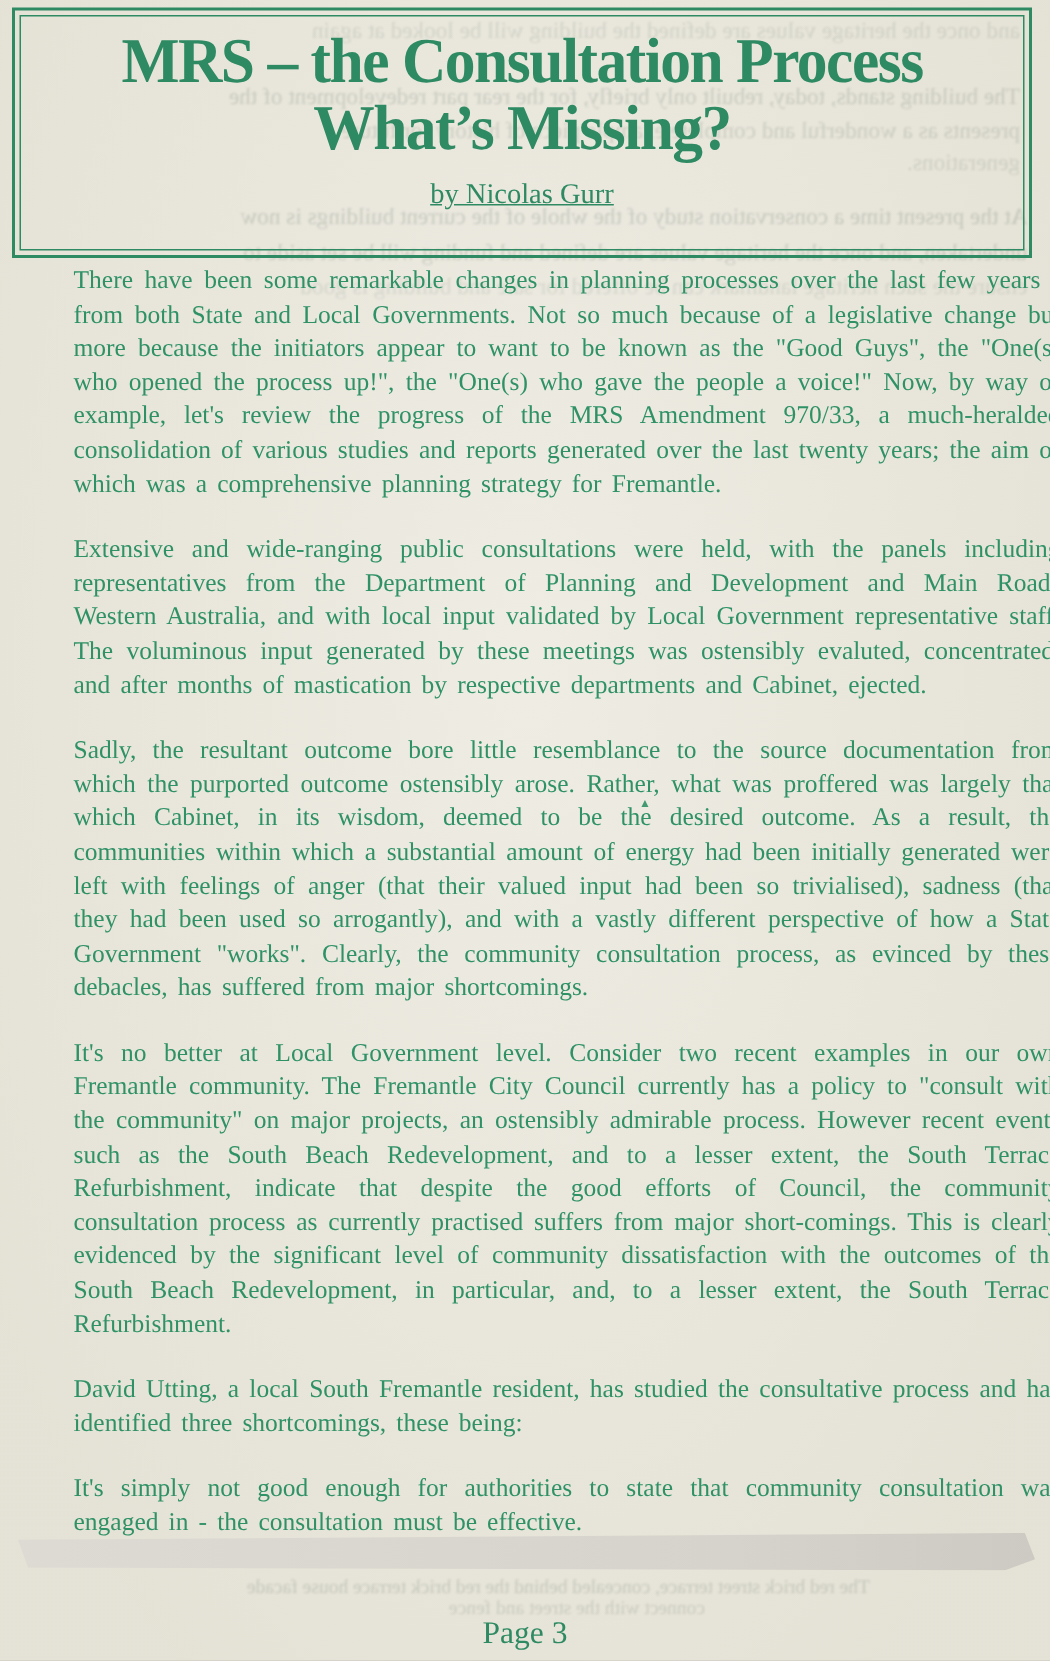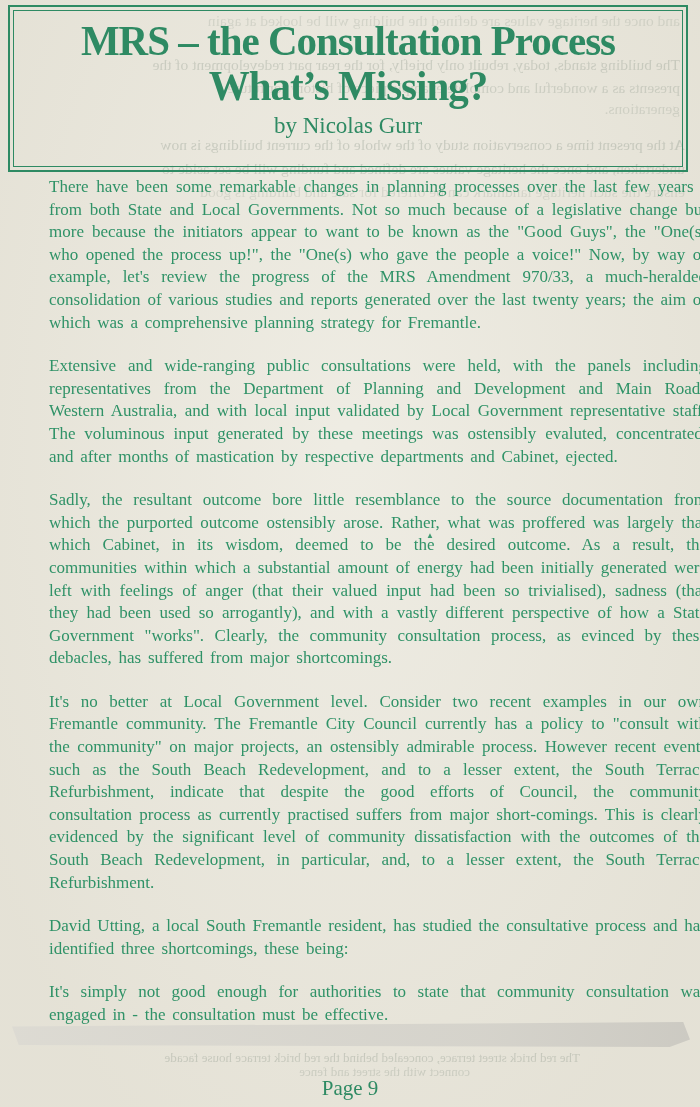--- a/index.html
+++ b/index.html
@@ -35,22 +35,23 @@
     font-weight: bold;
     color: #2e8a63;
     font-size: 41px;
     line-height: 45px;
     letter-spacing: -1px;
     transform: scaleY(1.04);
   }
   .title-line1 { margin-top: 7px; }
   .byline {
     color: #2e8a63;
-    font-size: 23px;
-    margin-top: 5px;
+    font-size: 19px;
+    margin-top: 11px;
+    text-decoration: underline;
   }
 
   
   .article {
     position: absolute;
     left: 21px; top: 176px;
     width: 658px;
     color: #2f9267;
     font-size: 17px;
     line-height: 22.6px;
@@ -140,15 +141,15 @@
     <p>Sadly, the resultant outcome bore little resemblance to the source documentation from which the purported outcome ostensibly arose.  Rather, what was proffered was largely that which Cabinet, in its wisdom, deemed to be the desired outcome.  As a result, the communities within which a substantial amount of energy had been initially generated were left with feelings of anger (that their valued input had been so trivialised), sadness (that they had been used so arrogantly), and with a vastly different perspective of how a State Government "works".  Clearly, the community consultation process, as evinced by these debacles, has suffered from major shortcomings.</p>
     <p>It's no better at Local Government level.  Consider two recent examples in our own Fremantle community.  The Fremantle City Council currently has a policy to "consult with the community" on major projects, an ostensibly admirable process.  However recent events such as the South Beach Redevelopment, and to a lesser extent, the South Terrace Refurbishment, indicate that despite the good efforts of Council, the community consultation process as currently practised suffers from major short-comings.  This is clearly evidenced by the significant level of community dissatisfaction with the outcomes of the South Beach Redevelopment, in particular, and, to a lesser extent, the South Terrace Refurbishment.</p>
     <p>David Utting, a local South Fremantle resident, has studied the consultative process and has identified three shortcomings, these being:</p>
     <p>It's simply not good enough for authorities to state that community consultation was engaged in - the consultation must be effective.</p>
   </div>
 
   <span class="caret-artifact">▲</span>
 
   <div class="scan-band"></div>
 
-  <div class="page-number">Page 9</div>
+  <div class="page-number">Page 3</div>
 
 </div>
 
 </body></html>

